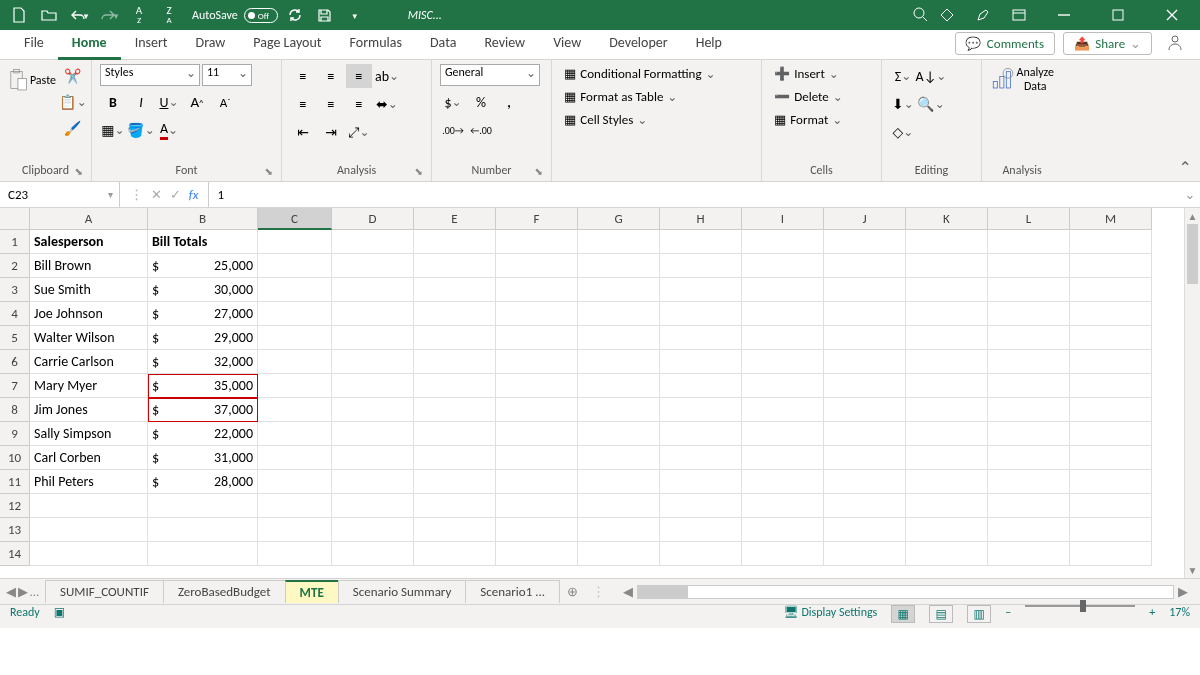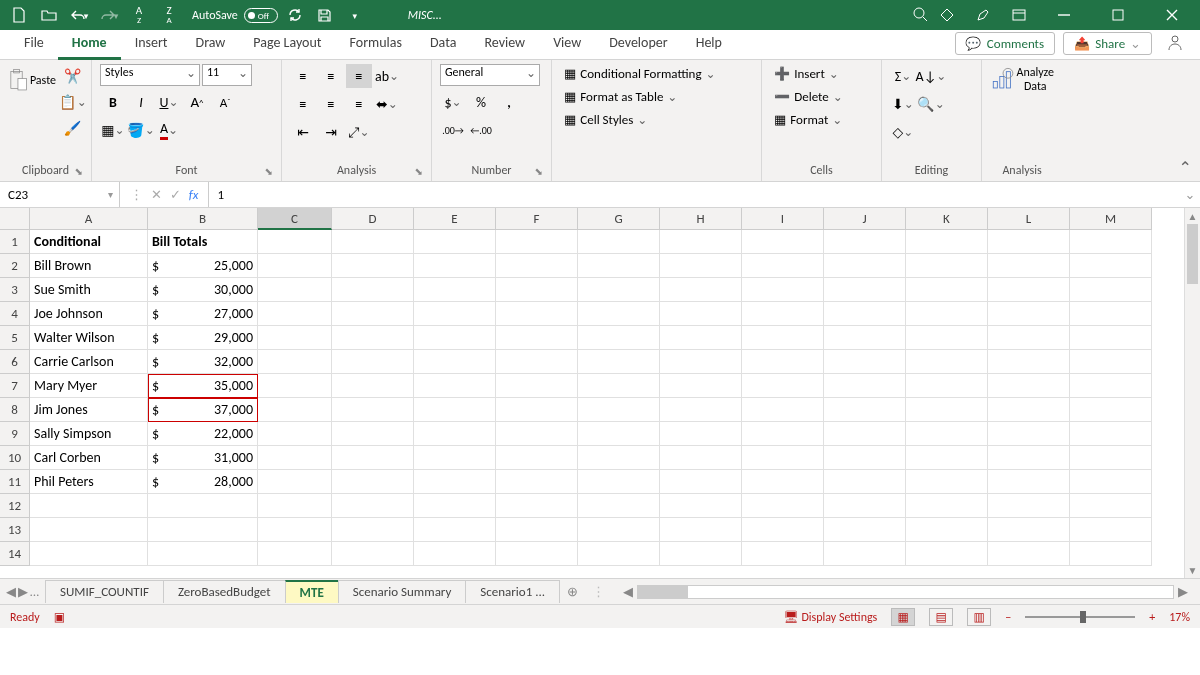--- a/index.html
+++ b/index.html
@@ -75,21 +75,21 @@
 .sheet-tabs .nav { display: flex; gap: 2px; padding: 0 6px; color: #888; }
 .sheet-tabs .tab { padding: 3px 14px; background: #fff; border: 1px solid #ccc; border-bottom: none; cursor: pointer; margin-right: -1px; color: #444; }
 .sheet-tabs .tab.active { color: #217346; font-weight: 700; border-top: 2px solid #217346; background: #fef9c3; }
 .sheet-tabs .tab.bg { background: #f3f2f1; }
 .sheet-tabs .add { padding: 0 8px; color: #888; cursor: pointer; }
 .sheet-tabs .hscroll { flex: 1; display: flex; align-items: center; padding: 0 8px; }
 .sheet-tabs .hscroll .track { flex: 1; height: 14px; border: 1px solid #ccc; background: #fff; position: relative; }
 .sheet-tabs .hscroll .thumb { position: absolute; left: 0; width: 50px; top: 0; bottom: 0; background: #ccc; }
 
 
-.status-bar { height: 24px; background: #f3f2f1; border-top: 1px solid #d4d4d4; display: flex; align-items: center; font-size: 12px; padding: 0 10px; gap: 14px; color: #b91c1c; }
+.status-bar { height: 24px; background: #f3f2f1; border-top: 1px solid #d4d4d4; display: flex; font-size: 12px; padding: 0 10px; gap: 14px; color: #0f766e; }
 .status-bar .spacer { flex: 1; }
 .status-bar .view-btn { width: 24px; height: 18px; display: flex; align-items: center; justify-content: center; border: 1px solid #bbb; cursor: pointer; }
 .status-bar .view-btn.active { background: #d4d4d4; }
 .status-bar .zoom-slider { width: 110px; height: 2px; background: #999; position: relative; }
 .status-bar .zoom-slider .knob { position: absolute; left: 50%; top: -5px; width: 6px; height: 12px; background: #666; }
 
 
 .vscroll { width: 16px; background: #f3f2f1; border-left: 1px solid #ddd; display: flex; flex-direction: column; }
 .vscroll .arrow { height: 16px; display: flex; align-items: center; justify-content: center; color: #888; cursor: pointer; font-size: 10px; }
 .vscroll .track { flex: 1; position: relative; }
@@ -407,21 +407,21 @@
           <div class="row-header">8</div>
           <div class="row-header">9</div>
           <div class="row-header">10</div>
           <div class="row-header">11</div>
           <div class="row-header">12</div>
           <div class="row-header">13</div>
           <div class="row-header">14</div>
         </div>
       <div class="cells" id="cells">
           <div class="cell-row">
-            <div class="cell cw-A bold">Conditional</div>
+            <div class="cell cw-A bold">Salesperson</div>
             <div class="cell cw-B bold">Bill Totals</div>
             <div class="cell cw-C"></div>
             <div class="cell cw-std"></div>
             <div class="cell cw-std"></div>
             <div class="cell cw-std"></div>
             <div class="cell cw-std"></div>
             <div class="cell cw-std"></div>
             <div class="cell cw-std"></div>
             <div class="cell cw-std"></div>
             <div class="cell cw-std"></div>

